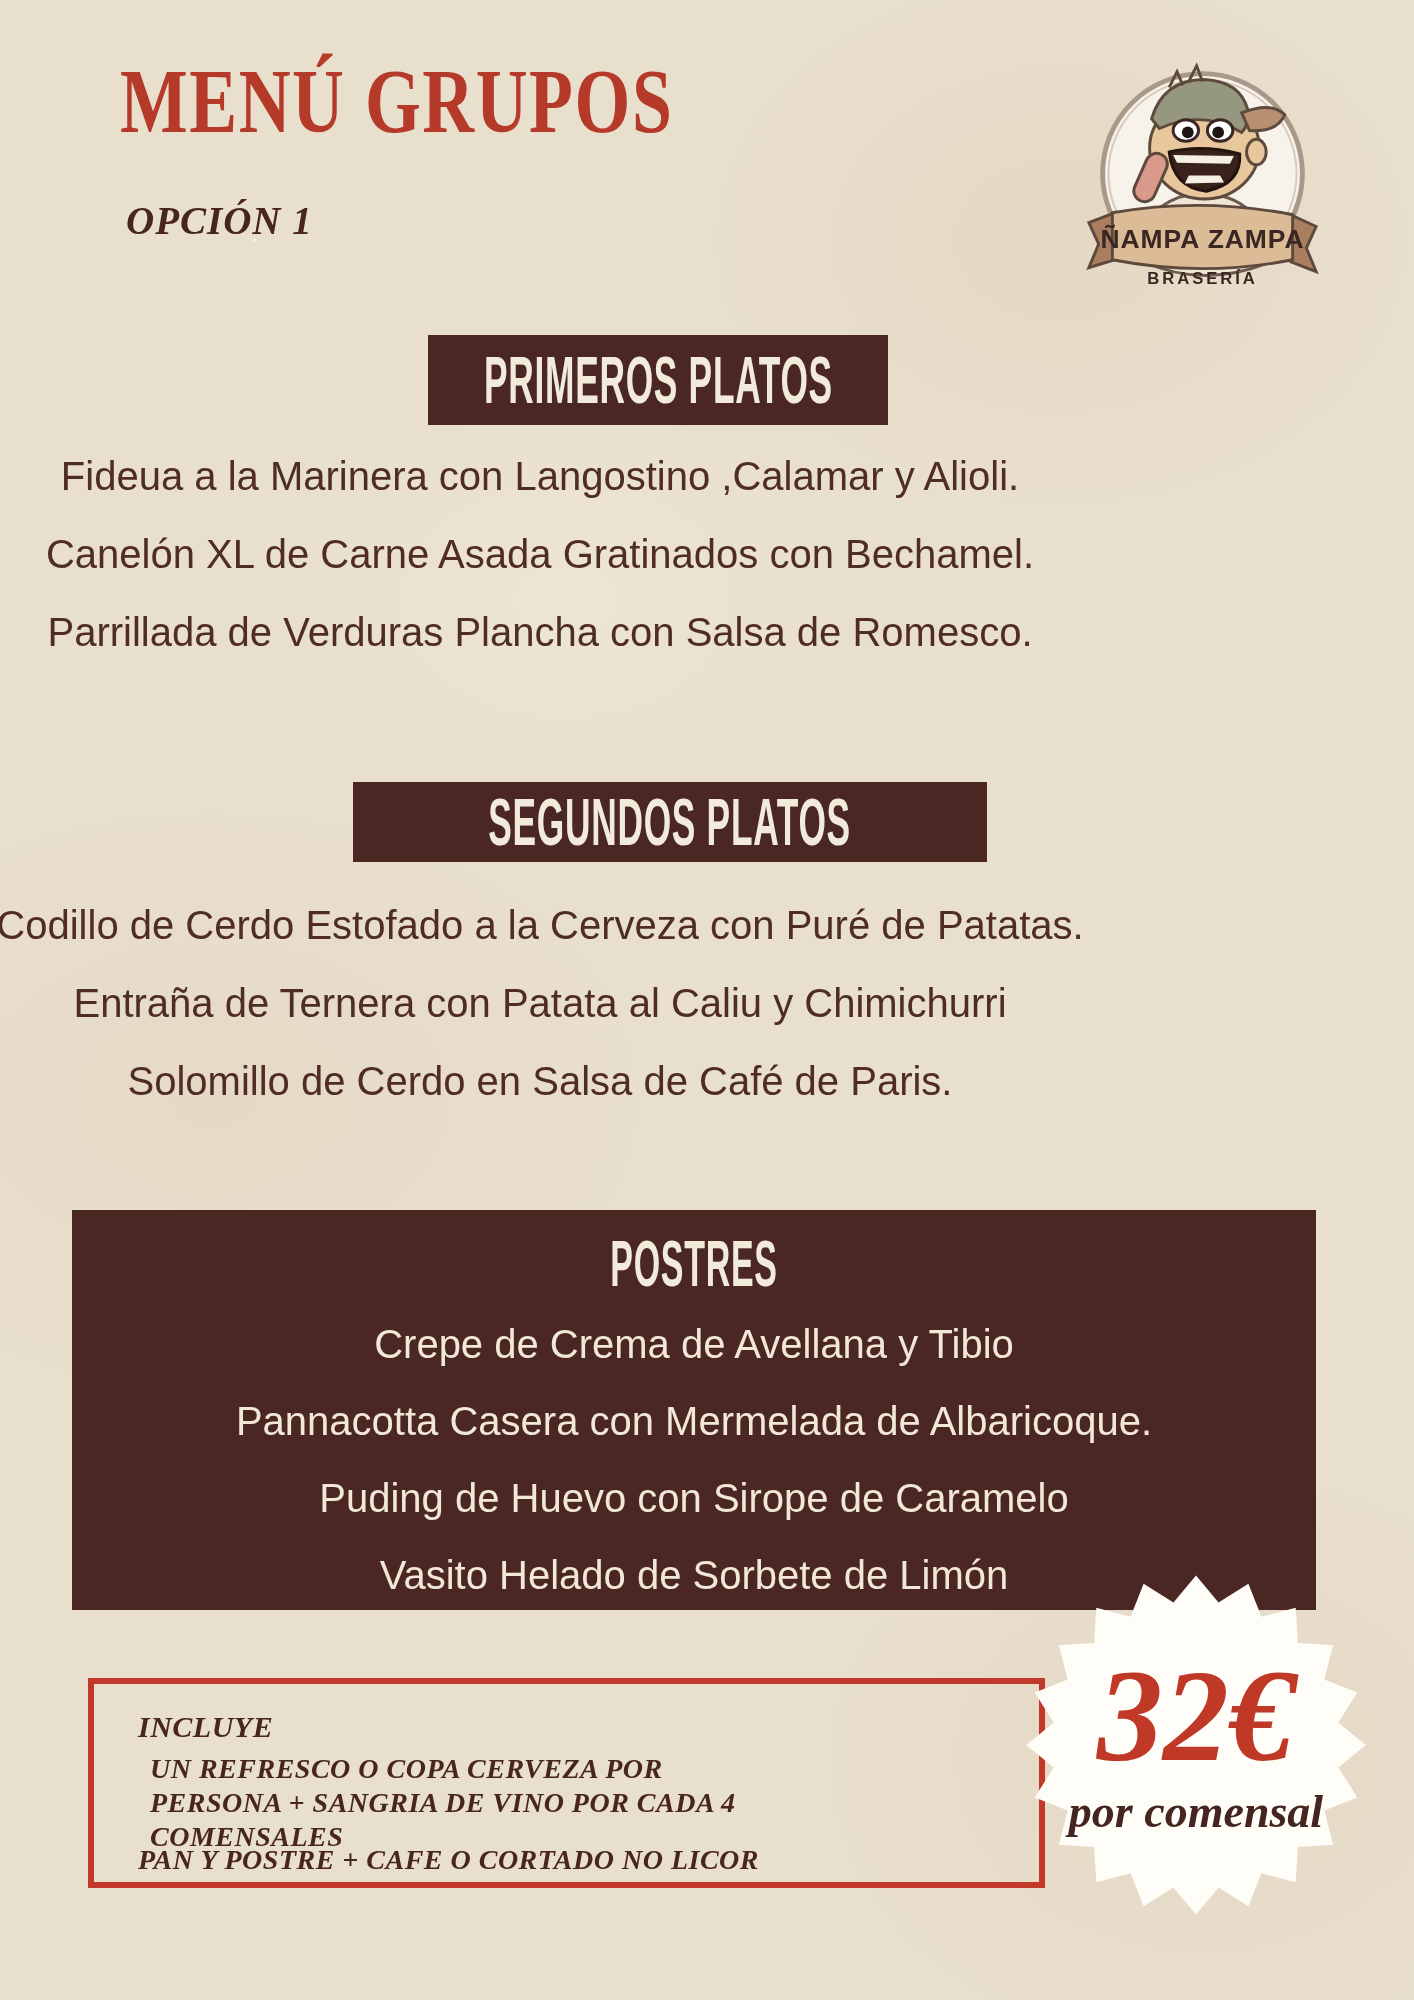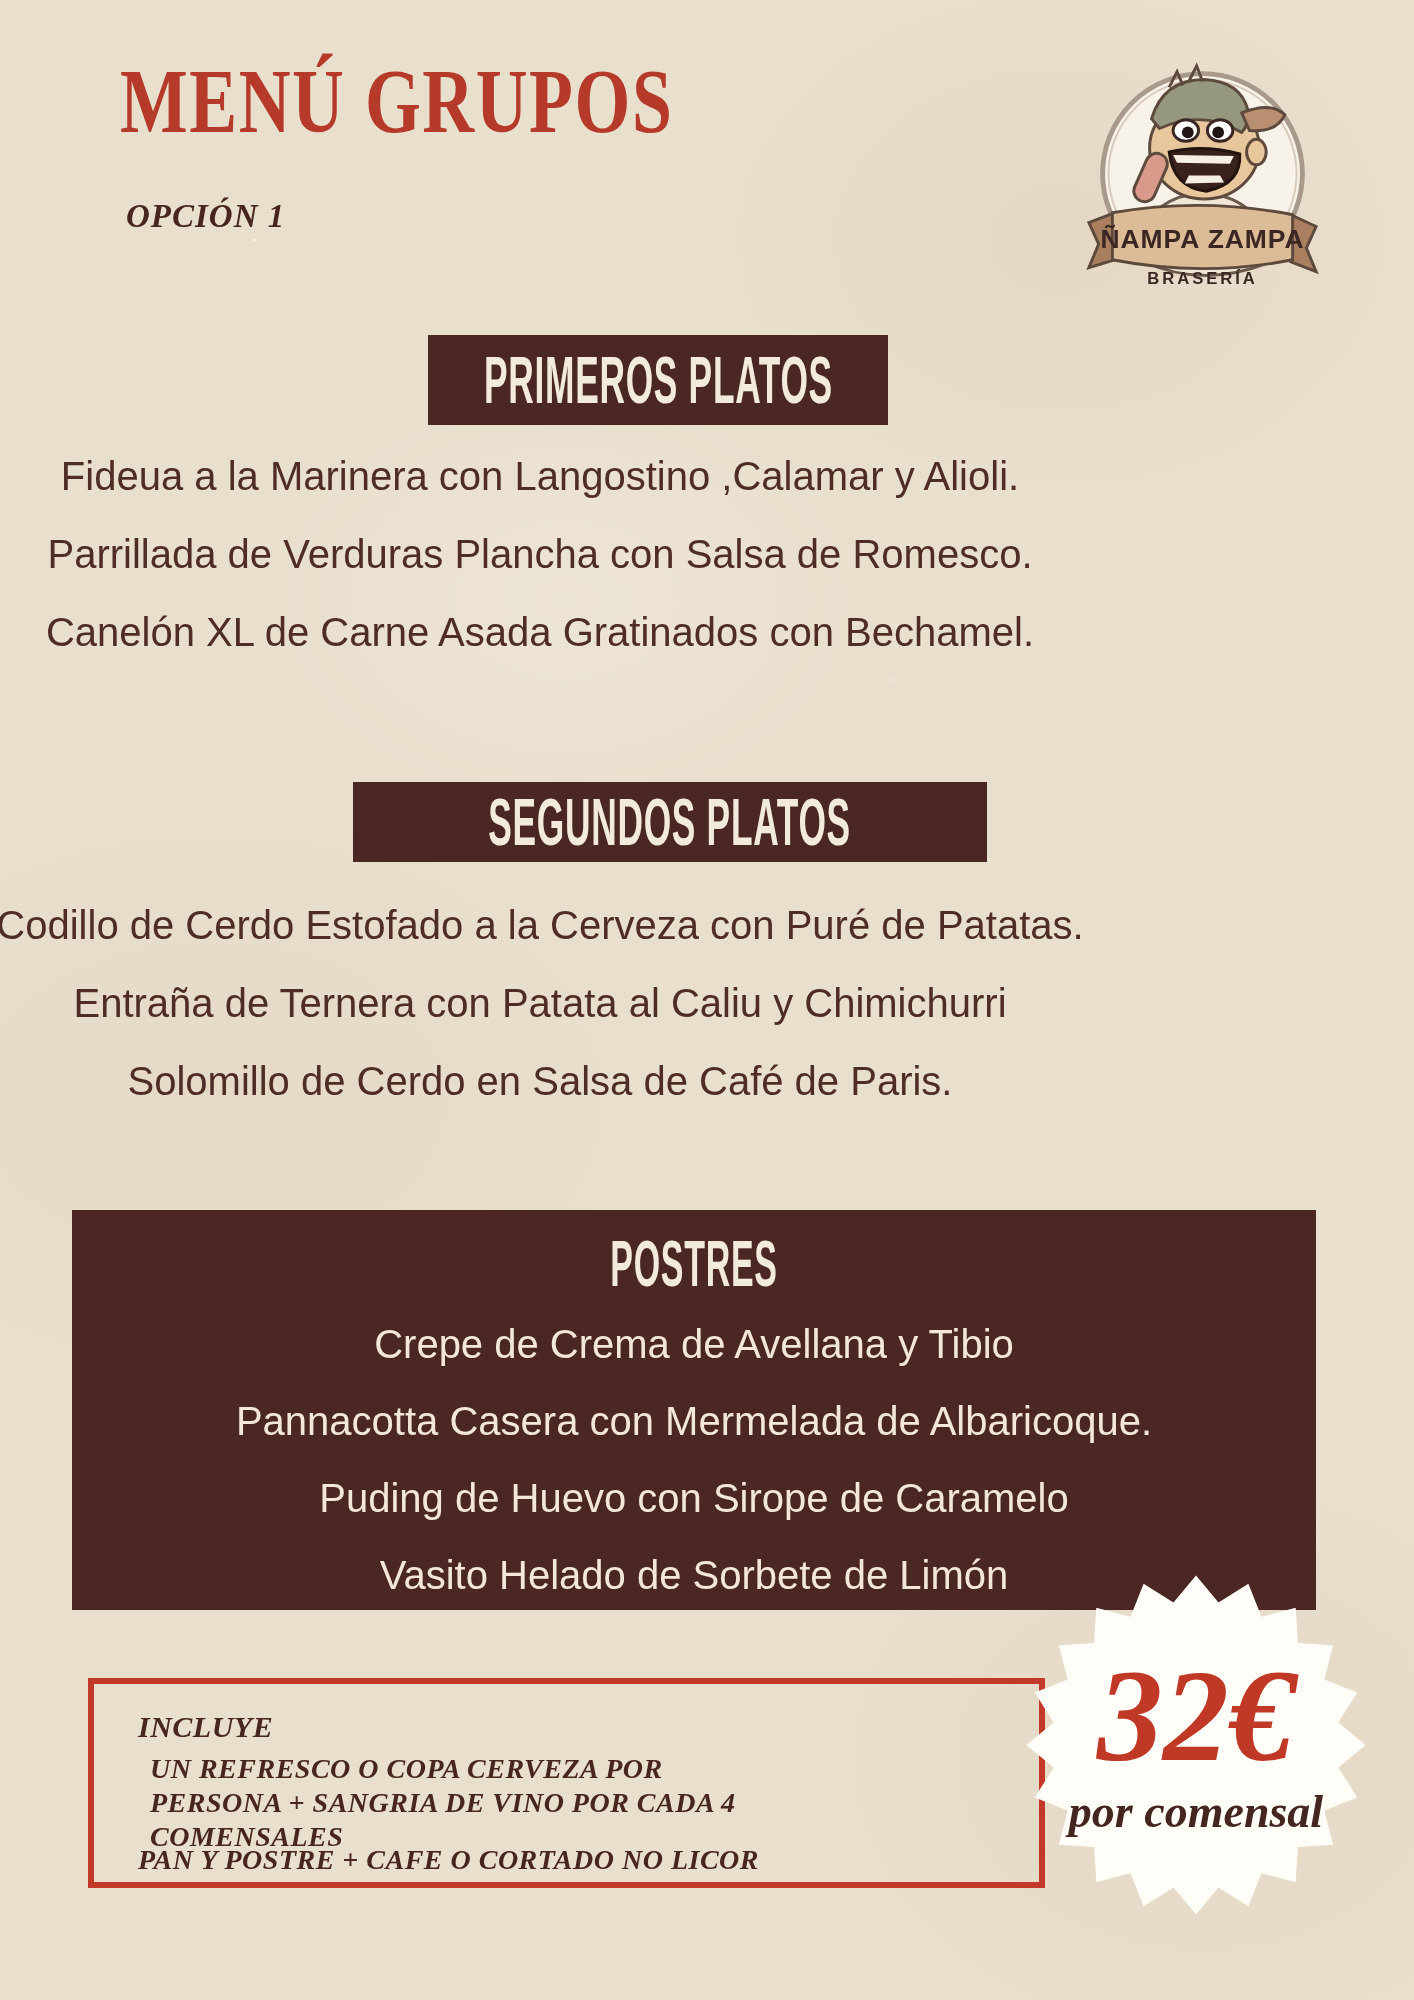--- a/index.html
+++ b/index.html
@@ -21,21 +21,21 @@
   
   .title{
     left:120px;top:48px;
     font-family:"Liberation Serif",serif;font-weight:700;
     font-size:92px;color:#b53a2a;white-space:nowrap;
     transform:scaleX(.78);transform-origin:left top;letter-spacing:2px;
   }
   .subtitle{
     left:126px;top:198px;
     font-family:"Liberation Serif",serif;font-style:italic;font-weight:700;
-    font-size:33px;color:#48261f;letter-spacing:1px;
+    font-size:39px;color:#48261f;letter-spacing:1px;
   }
   .logo{left:1075px;top:58px;width:255px;height:240px;}
   
   .band{
     background:#4a2722;display:flex;align-items:center;justify-content:center;
   }
   .stamp{
     font-family:"Liberation Sans",sans-serif;font-weight:700;color:#f2eadb;
     font-size:52px;letter-spacing:1px;white-space:nowrap;display:inline-block;
     transform:scale(.68,1.28);
@@ -139,22 +139,22 @@
     <text x="130" y="194" text-anchor="middle" font-size="27" letter-spacing="1">ÑAMPA ZAMPA</text>
     <text x="130" y="231" text-anchor="middle" font-size="17" letter-spacing="3">BRASERÍA</text>
   </svg>
 </div>
 
 <div class="abs band band-primeros">
   <span class="stamp">PRIMEROS PLATOS</span>
 </div>
 <div class="abs menu-list list-primeros">
   <div class="item">Fideua a la Marinera con Langostino ,Calamar y Alioli.</div>
+  <div class="item">Canelón XL de Carne Asada Gratinados con Bechamel.</div>
   <div class="item">Parrillada de Verduras Plancha con Salsa de Romesco.</div>
-  <div class="item">Canelón XL de Carne Asada Gratinados con Bechamel.</div>
 </div>
 
 <div class="abs band band-segundos">
   <span class="stamp">SEGUNDOS PLATOS</span>
 </div>
 <div class="abs menu-list list-segundos">
   <div class="item">Codillo de Cerdo Estofado a la Cerveza con Puré de Patatas.</div>
   <div class="item">Entraña de Ternera con Patata al Caliu y Chimichurri</div>
   <div class="item">Solomillo de Cerdo en Salsa de Café de Paris.</div>
 </div>

